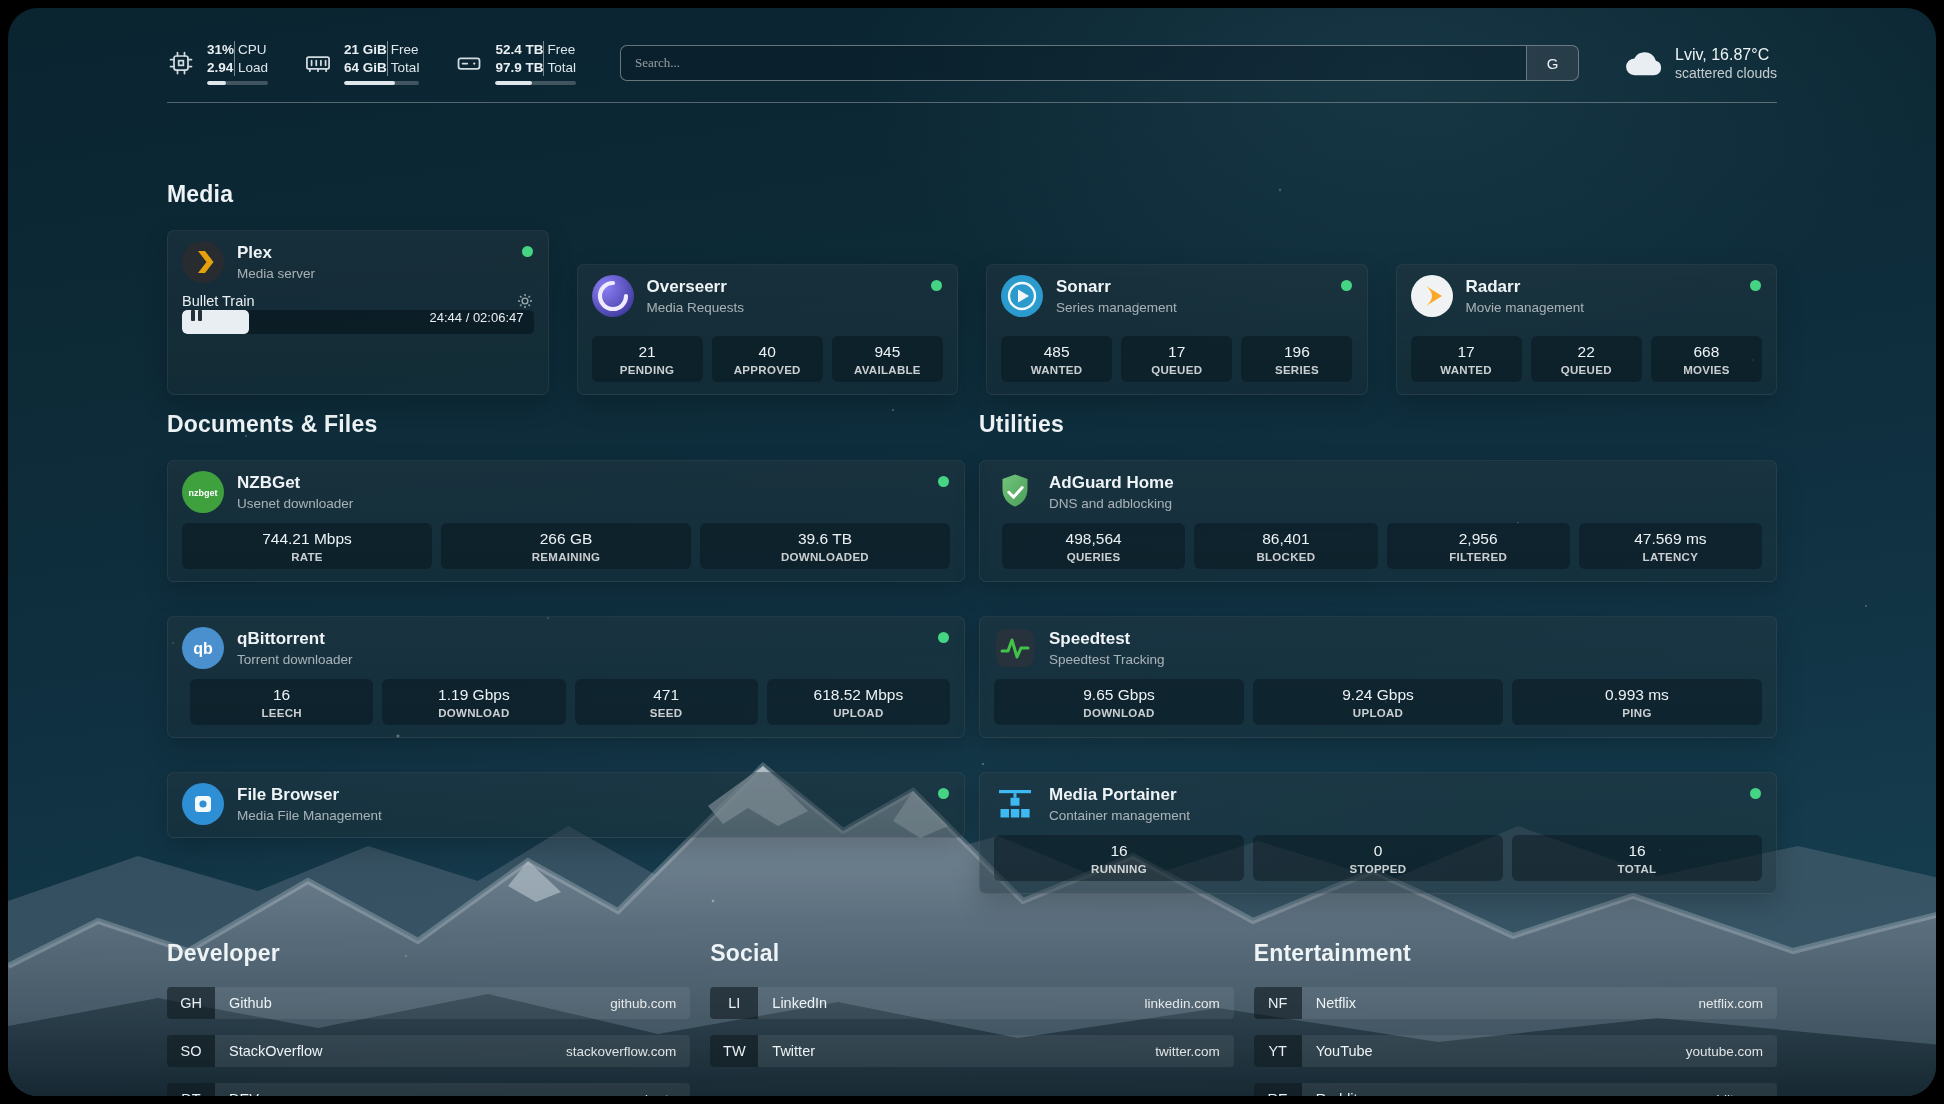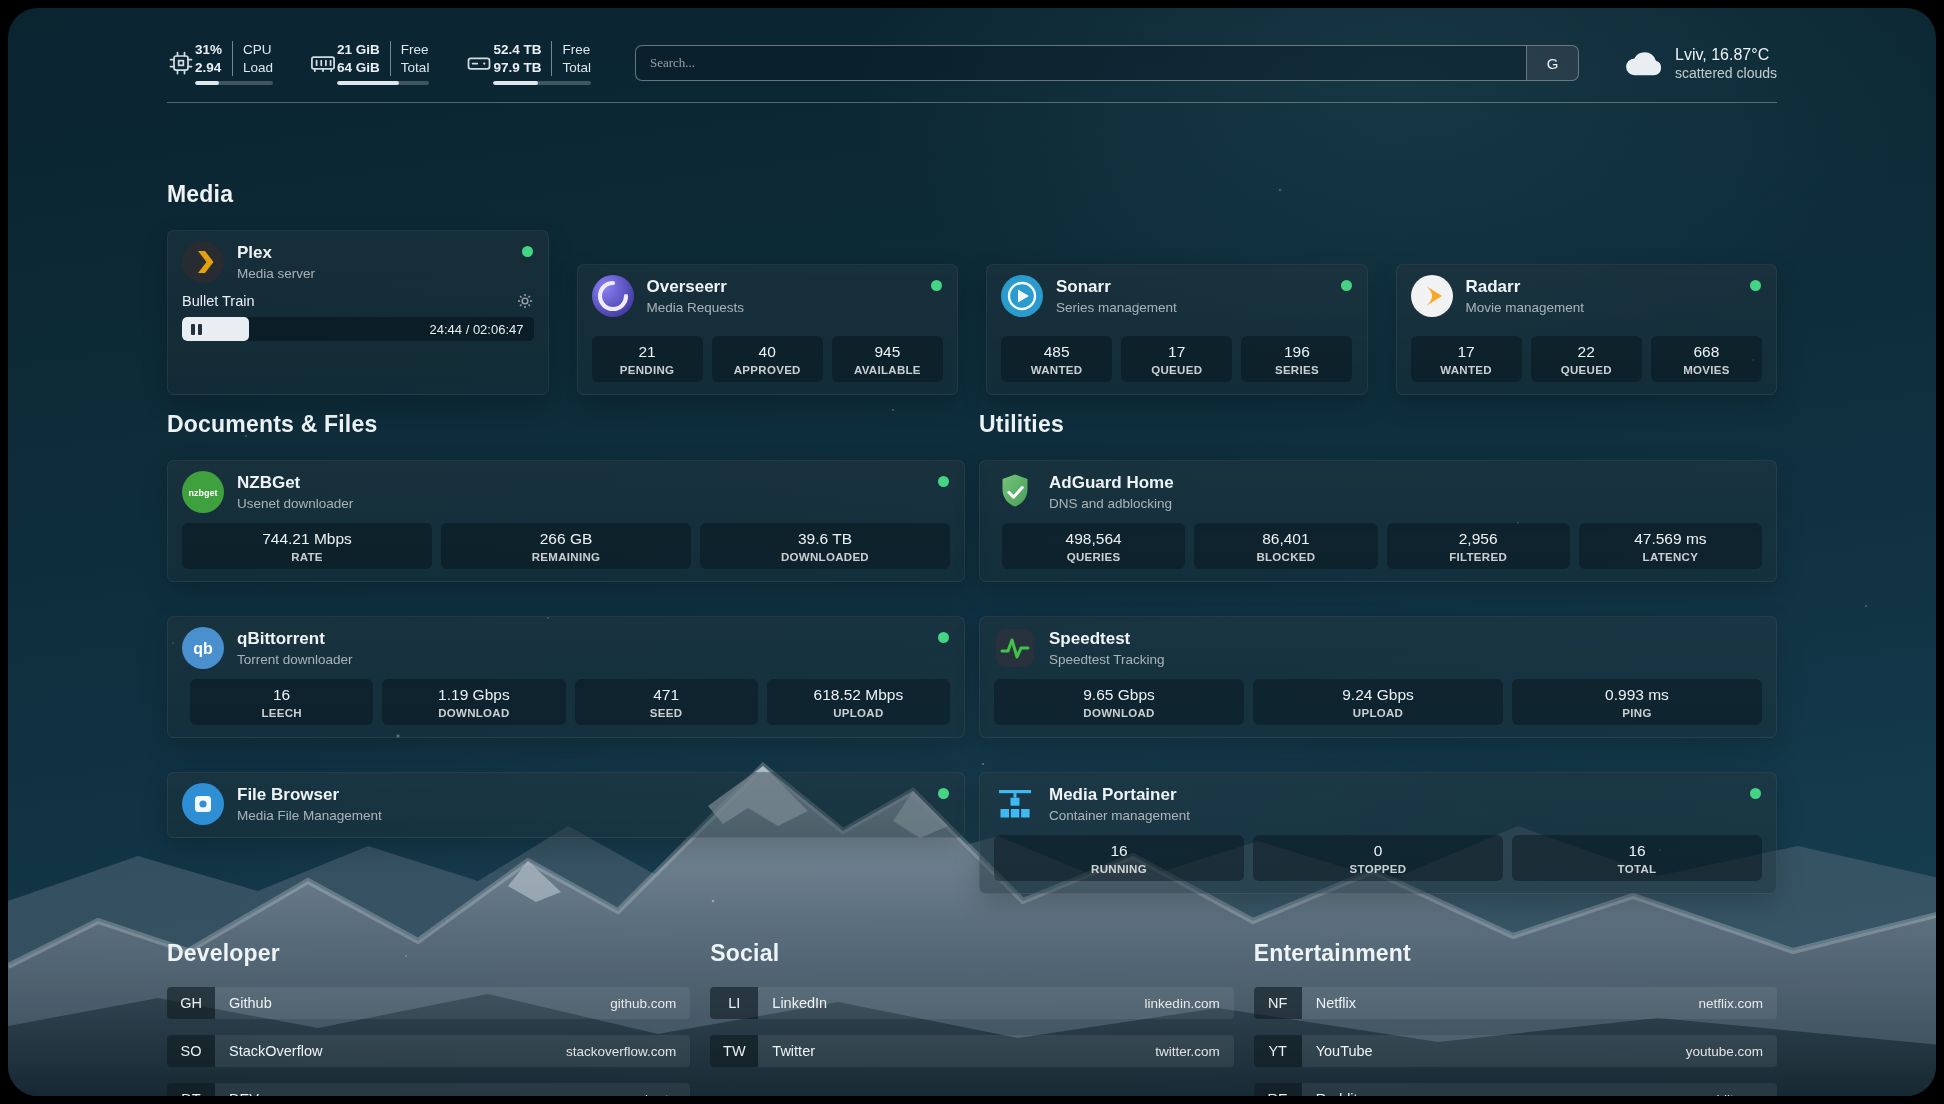--- a/index.html
+++ b/index.html
@@ -26,26 +26,26 @@
     radial-gradient(2px 2px at 398px 948px, rgba(255,255,255,.4), transparent 70%),
     radial-gradient(2px 2px at 1745px 352px, rgba(255,255,255,.4), transparent 70%),
     radial-gradient(2px 2px at 165px 635px, rgba(255,255,255,.4), transparent 70%),
     radial-gradient(2.5px 2.5px at 1272px 182px, rgba(255,255,255,.35), transparent 70%),
     radial-gradient(2px 2px at 600px 296px, rgba(255,255,255,.35), transparent 70%),
     radial-gradient(2px 2px at 1858px 598px, rgba(255,255,255,.4), transparent 70%); }
   .content { position:absolute; inset:0; padding:26px 159px 0; }
 
   
   .topbar { display:flex; align-items:center; height:58px; }
-  .res { display:flex; align-items:center; margin-right:36px; }
+  .res { display:flex; align-items:center; gap:12px; margin-right:36px; }
   .res-icon { width:28px; height:28px; flex:none; opacity:.95; }
   .res-rows { display:flex; }
   .res-vals { display:flex; flex-direction:column; font-size:13.5px; font-weight:700; color:#e9eff3; line-height:1.3; }
   .res-lbls { display:flex; flex-direction:column; font-size:13.5px; color:#dde6eb; line-height:1.3;
-              margin-left:10px; padding-left:10px; border-left:1px solid rgba(255,255,255,.45); }
+              padding-left:3px; border-left:1px solid rgba(255,255,255,.45); }
   .res-bar { margin-top:5px; height:4px; border-radius:2px; background:rgba(255,255,255,.22); overflow:hidden; }
   .res-bar i { display:block; height:100%; background:#dfe7ec; border-radius:2px; }
 
   .search { flex:1; min-width:0; display:flex; height:36px; margin:0 44px 0 8px;
             border:1px solid rgba(255,255,255,.38); border-radius:7px;
             background:rgba(8,24,33,.35); overflow:hidden; }
   .search input { flex:1; min-width:0; background:transparent; border:none; outline:none;
                   color:#e9eff3; font-size:13px; padding:0 14px; font-family:Liberation Serif, serif; }
   .search input::placeholder { color:rgba(255,255,255,.55); }
   .g-btn { width:52px; display:flex; align-items:center; justify-content:center; color:#e9eff3;
@@ -82,22 +82,22 @@
   .cols-4 { grid-template-columns:repeat(4,1fr);padding-left:8px; }
   .stat { background:rgba(4,16,23,.42); border-radius:6px; height:46px;
           display:flex; flex-direction:column; align-items:center; justify-content:center; gap:3px; }
   .stat-val { font-size:15.5px; color:#edf2f5; }
   .stat-lbl { font-size:11.5px; font-weight:700; color:rgba(255,255,255,.78); letter-spacing:.3px; }
 
   
   .np-title-row { display:flex; align-items:center; justify-content:space-between; margin-top:9px; }
   .np-title { font-size:14.5px; color:#e8eef2; }
   .gear { width:18px; height:18px; opacity:.8; cursor:pointer; }
-  .np-bar { margin-top:7px; position:relative; height:24px; border-radius:5px;
-            background:rgba(4,16,23,.55); overflow:hidden; display:flex; align-items:center; }
+  .np-bar { position:relative; height:24px; border-radius:5px;
+            background:rgba(4,16,23,.55); overflow:hidden; display:flex; align-items:flex-start; }
   .np-fill { position:absolute; left:0; top:0; bottom:0; background:#e9eef2; border-radius:5px; }
   .np-pause { position:relative; margin-left:9px; display:flex; gap:3.5px; cursor:pointer; }
   .np-pause i { width:3.5px; height:11px; background:#22313c; border-radius:1px; }
   .np-time { position:relative; margin-left:auto; margin-right:10px; font-size:13px; color:#e8eef2; }
 
   
   .bm-section { margin-top:46px; display:grid; grid-template-columns:1fr 1fr 1fr; gap:20px; }
   .bm-col .section-title { margin-bottom:20px; }
   .bm { display:flex; align-items:center; height:32px; border-radius:4px; overflow:hidden;
         background:rgba(255,255,255,.07); margin-bottom:16px; cursor:pointer; }

